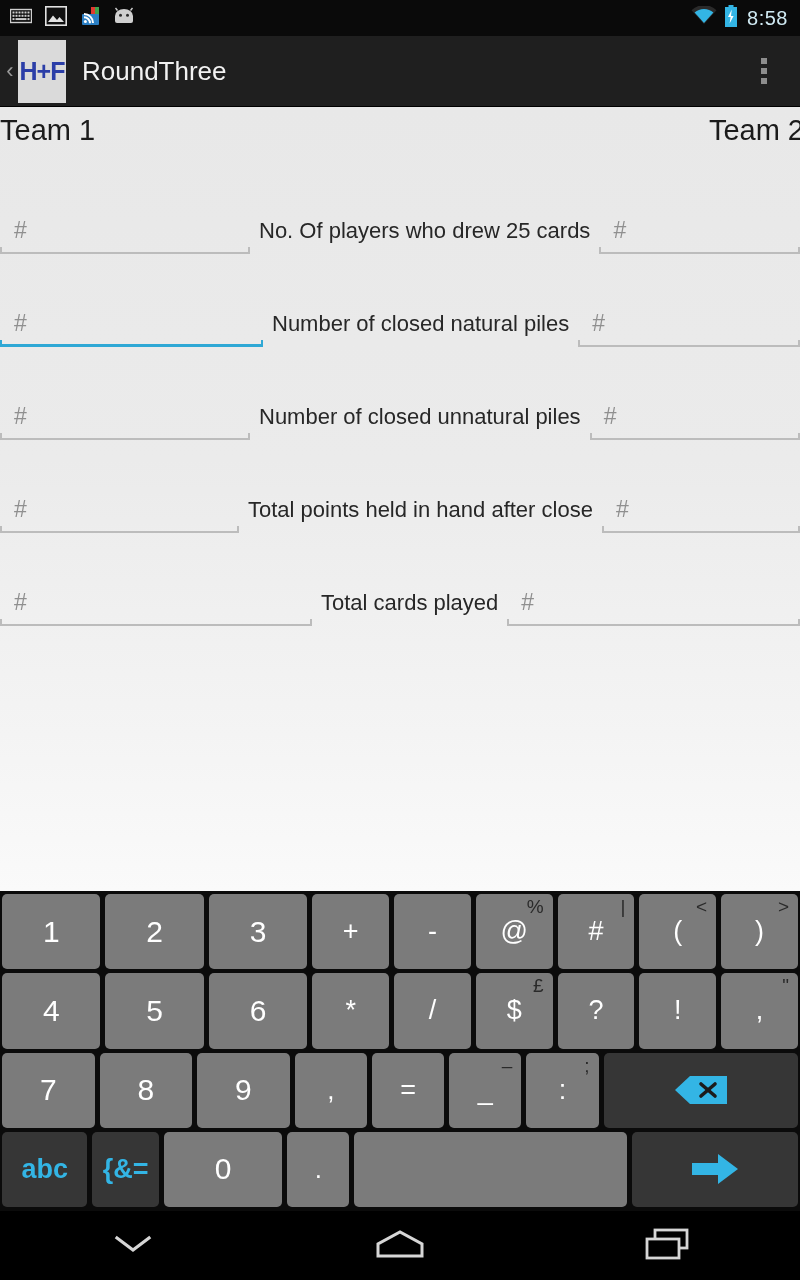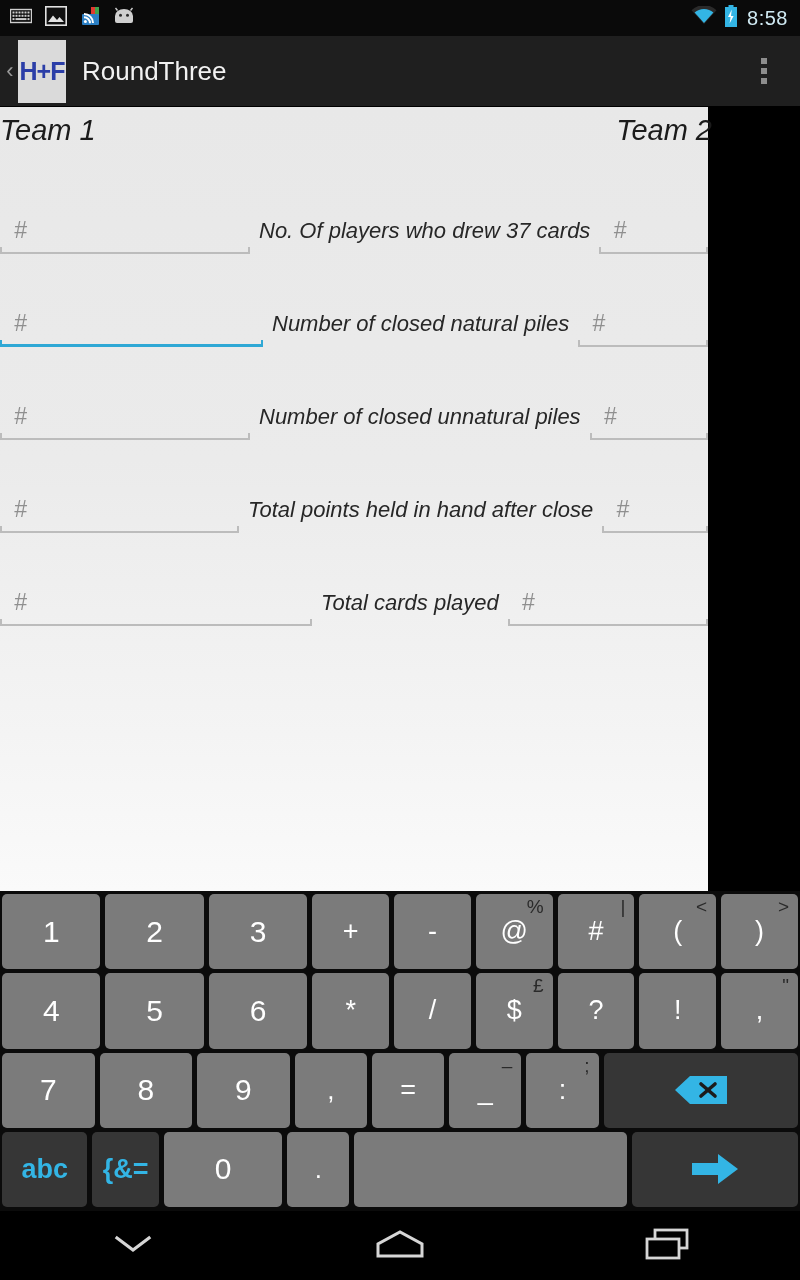--- a/index.html
+++ b/index.html
@@ -102,25 +102,24 @@
   .overflow i {
     display: block;
     width: 6px; height: 6px;
     background: #8d8d8d;
   }
 
   
   .content {
     position: absolute;
     left: 0; top: 107px;
-    width: 708px;
+    width: 800px;
     height: 784px;
     background: linear-gradient(to bottom, #e8e8e8 0%, #ebebeb 45%, #f4f4f4 80%, #fafafa 100%);
     box-sizing: border-box;
-    font-style: italic;
   }
   .team-header {
     display: flex;
     justify-content: space-between;
     align-items: baseline;
     padding: 7px 0 0 0;
   }
   .team-label {
     font-size: 29px;
     color: #1b1b1b;
@@ -339,21 +338,21 @@
       <div class="team-label right">Team 2</div>
     </div>
 
     <div class="rows">
 
       <div class="form-row">
         <div class="field" style="flex:0 0 250px">
           <span class="ph">#</span>
           <span class="underline"></span>
         </div>
-        <div class="row-label">No. Of players who drew 37 cards</div>
+        <div class="row-label">No. Of players who drew 25 cards</div>
         <div class="field" style="flex:1 1 auto">
           <span class="ph">#</span>
           <span class="underline"></span>
         </div>
       </div>
 
       <div class="form-row">
         <div class="field focused" style="flex:0 0 263px">
           <span class="ph">#</span>
           <span class="underline"></span>

